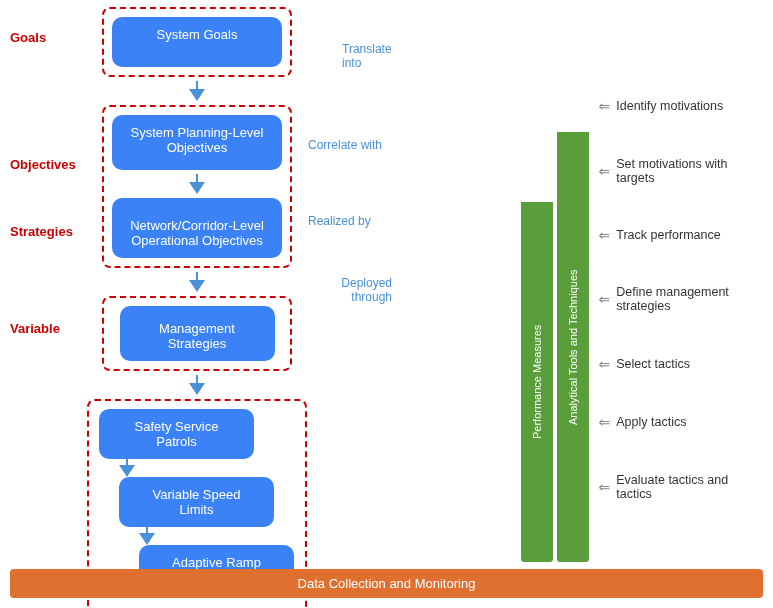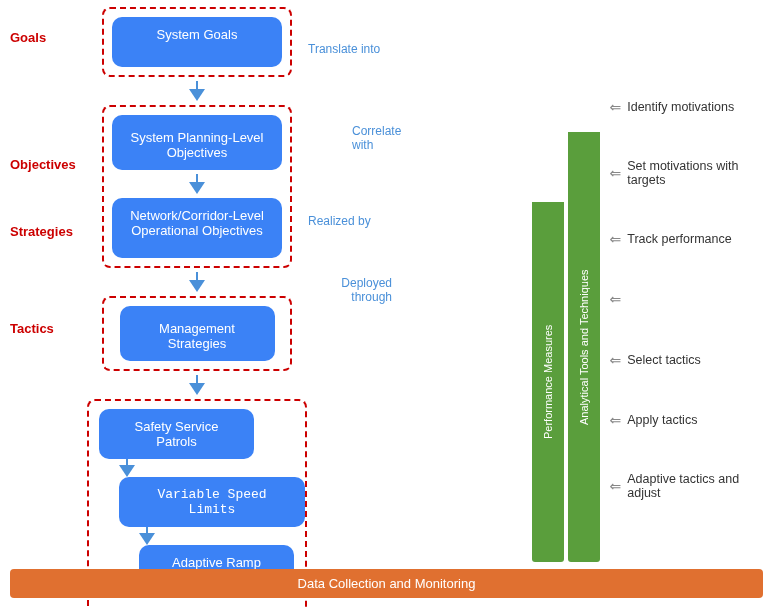--- a/index.html
+++ b/index.html
@@ -68,21 +68,21 @@
       font-size: 13px;
       font-weight: 500;
       position: relative;
     }
 
     .goals-blue { width: 170px; min-height: 50px; }
     .objectives-blue { width: 170px; min-height: 55px; }
     .network-blue { width: 170px; min-height: 60px; }
     .strategies-blue { width: 155px; min-height: 55px; }
     .safety-blue { width: 155px; min-height: 45px; }
-    .variable-blue { width: 186px; min-height: 45px; font-family: Liberation Mono, monospace; }
+    .variable-blue { width: 155px; min-height: 45px; }
     .adaptive-blue { width: 155px; min-height: 45px; }
 
     
     .arrow-down {
       width: 0;
       height: 0;
       border-left: 8px solid transparent;
       border-right: 8px solid transparent;
       border-top: 12px solid #4a90d9;
       margin: 0 auto;
@@ -223,65 +223,65 @@
       flex: 1;
     }
 
     
     .lbl-goals { margin-top: 18px; }
     .lbl-obj { margin-top: 112px; }
     .lbl-strat { margin-top: 52px; }
     .lbl-tac { margin-top: 82px; }
 
     
-    .tr-translate { margin-top: 35px; }
-    .tr-correlate { margin-top: 68px; margin-left: 44px; }
+    .tr-translate { margin-top: 35px; margin-left: 34px; }
+    .tr-correlate { margin-top: 68px; }
     .tr-realized { margin-top: 62px; }
     .tr-deployed { margin-top: 48px; text-align: right; }
 
   </style>
 </head>
 <body>
 
 <div class="main-container">
 
   <div class="full-left">
 
     <div class="labels-col">
       <div class="label-item lbl-goals">Goals</div>
       <div class="label-item lbl-obj">Objectives</div>
       <div class="label-item lbl-strat">Strategies</div>
-      <div class="label-item lbl-tac">Tactics</div>
+      <div class="label-item lbl-tac">Variable</div>
     </div>
 
     <div class="diagram-and-translate">
 
       <div class="diagram-area">
 
         <div class="dashed-box goals-box" style="align-self:center; width:190px;">
           <div class="blue-box goals-blue">
             <span>System Goals</span>
           </div>
         </div>
 
         <div class="connector" style="align-self:center;">
           <div class="arrow-line"></div>
           <div class="arrow-down"></div>
         </div>
 
         <div class="dashed-box objectives-box" style="align-self:center; width:190px; gap:4px;">
-          <div class="blue-box objectives-blue" style="display:flex;align-items:flex-end;justify-content:center;">
+          <div class="blue-box objectives-blue" style="display:flex;align-items:flex-start;justify-content:center;">
             <span>System Planning-Level Objectives</span>
           </div>
 
           <div class="connector">
             <div class="arrow-line"></div>
             <div class="arrow-down"></div>
           </div>
-          <div class="blue-box network-blue" style="display:flex;align-items:flex-start;justify-content:center;">
+          <div class="blue-box network-blue" style="display:flex;align-items:flex-end;justify-content:center;">
             <span>Network/Corridor-Level Operational Objectives</span>
           </div>
         </div>
 
         <div class="connector" style="align-self:center;">
           <div class="arrow-line"></div>
           <div class="arrow-down"></div>
         </div>
 
         <div class="dashed-box strategies-box" style="align-self:center; width:190px;">
@@ -357,32 +357,33 @@
       <div class="right-item">
         <span class="arrow-left">⇐</span>
         <span>Set motivations with targets</span>
       </div>
       <div class="right-item">
         <span class="arrow-left">⇐</span>
         <span>Track performance</span>
       </div>
       <div class="right-item">
         <span class="arrow-left">⇐</span>
+        <span>Define management strategies</span>
       </div>
       <div class="right-item">
         <span class="arrow-left">⇐</span>
         <span>Select tactics</span>
       </div>
       <div class="right-item">
         <span class="arrow-left">⇐</span>
         <span>Apply tactics</span>
       </div>
       <div class="right-item">
         <span class="arrow-left">⇐</span>
-        <span>Adaptive tactics and adjust</span>
+        <span>Evaluate tactics and tactics</span>
       </div>
     </div>
 
   </div>
 
   <div class="bottom-bar">Data Collection and Monitoring</div>
 
 </div>
 
 </body></html>

